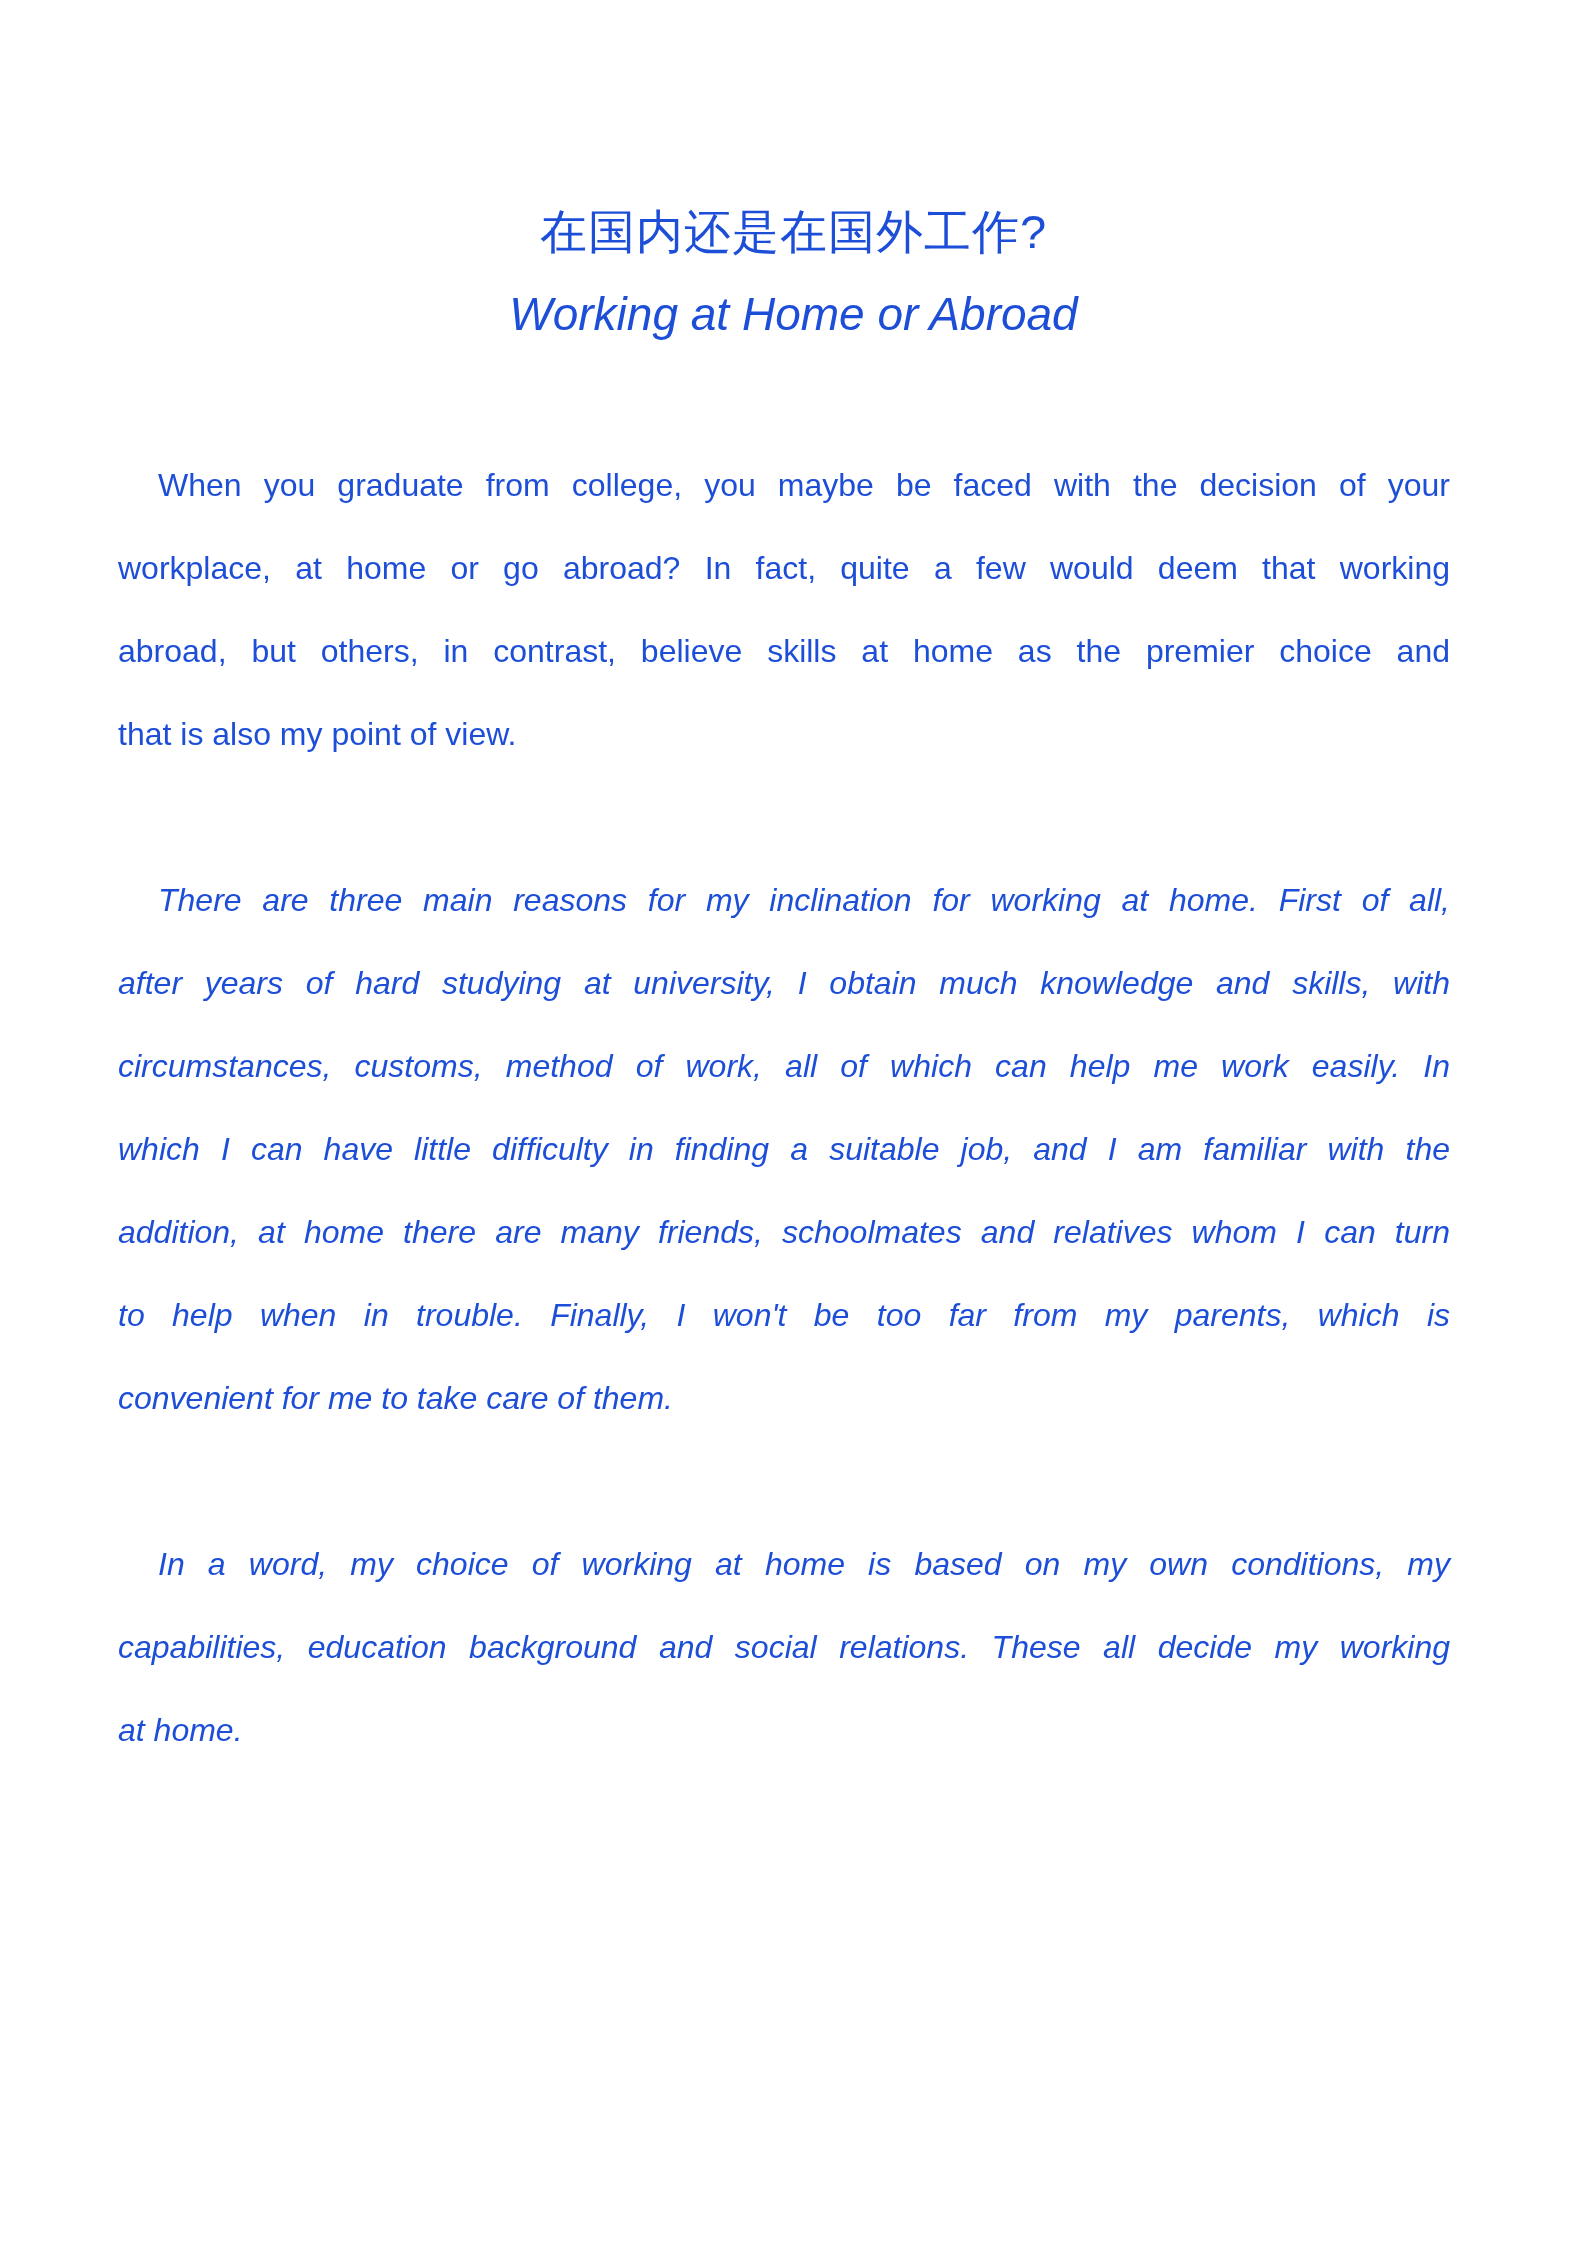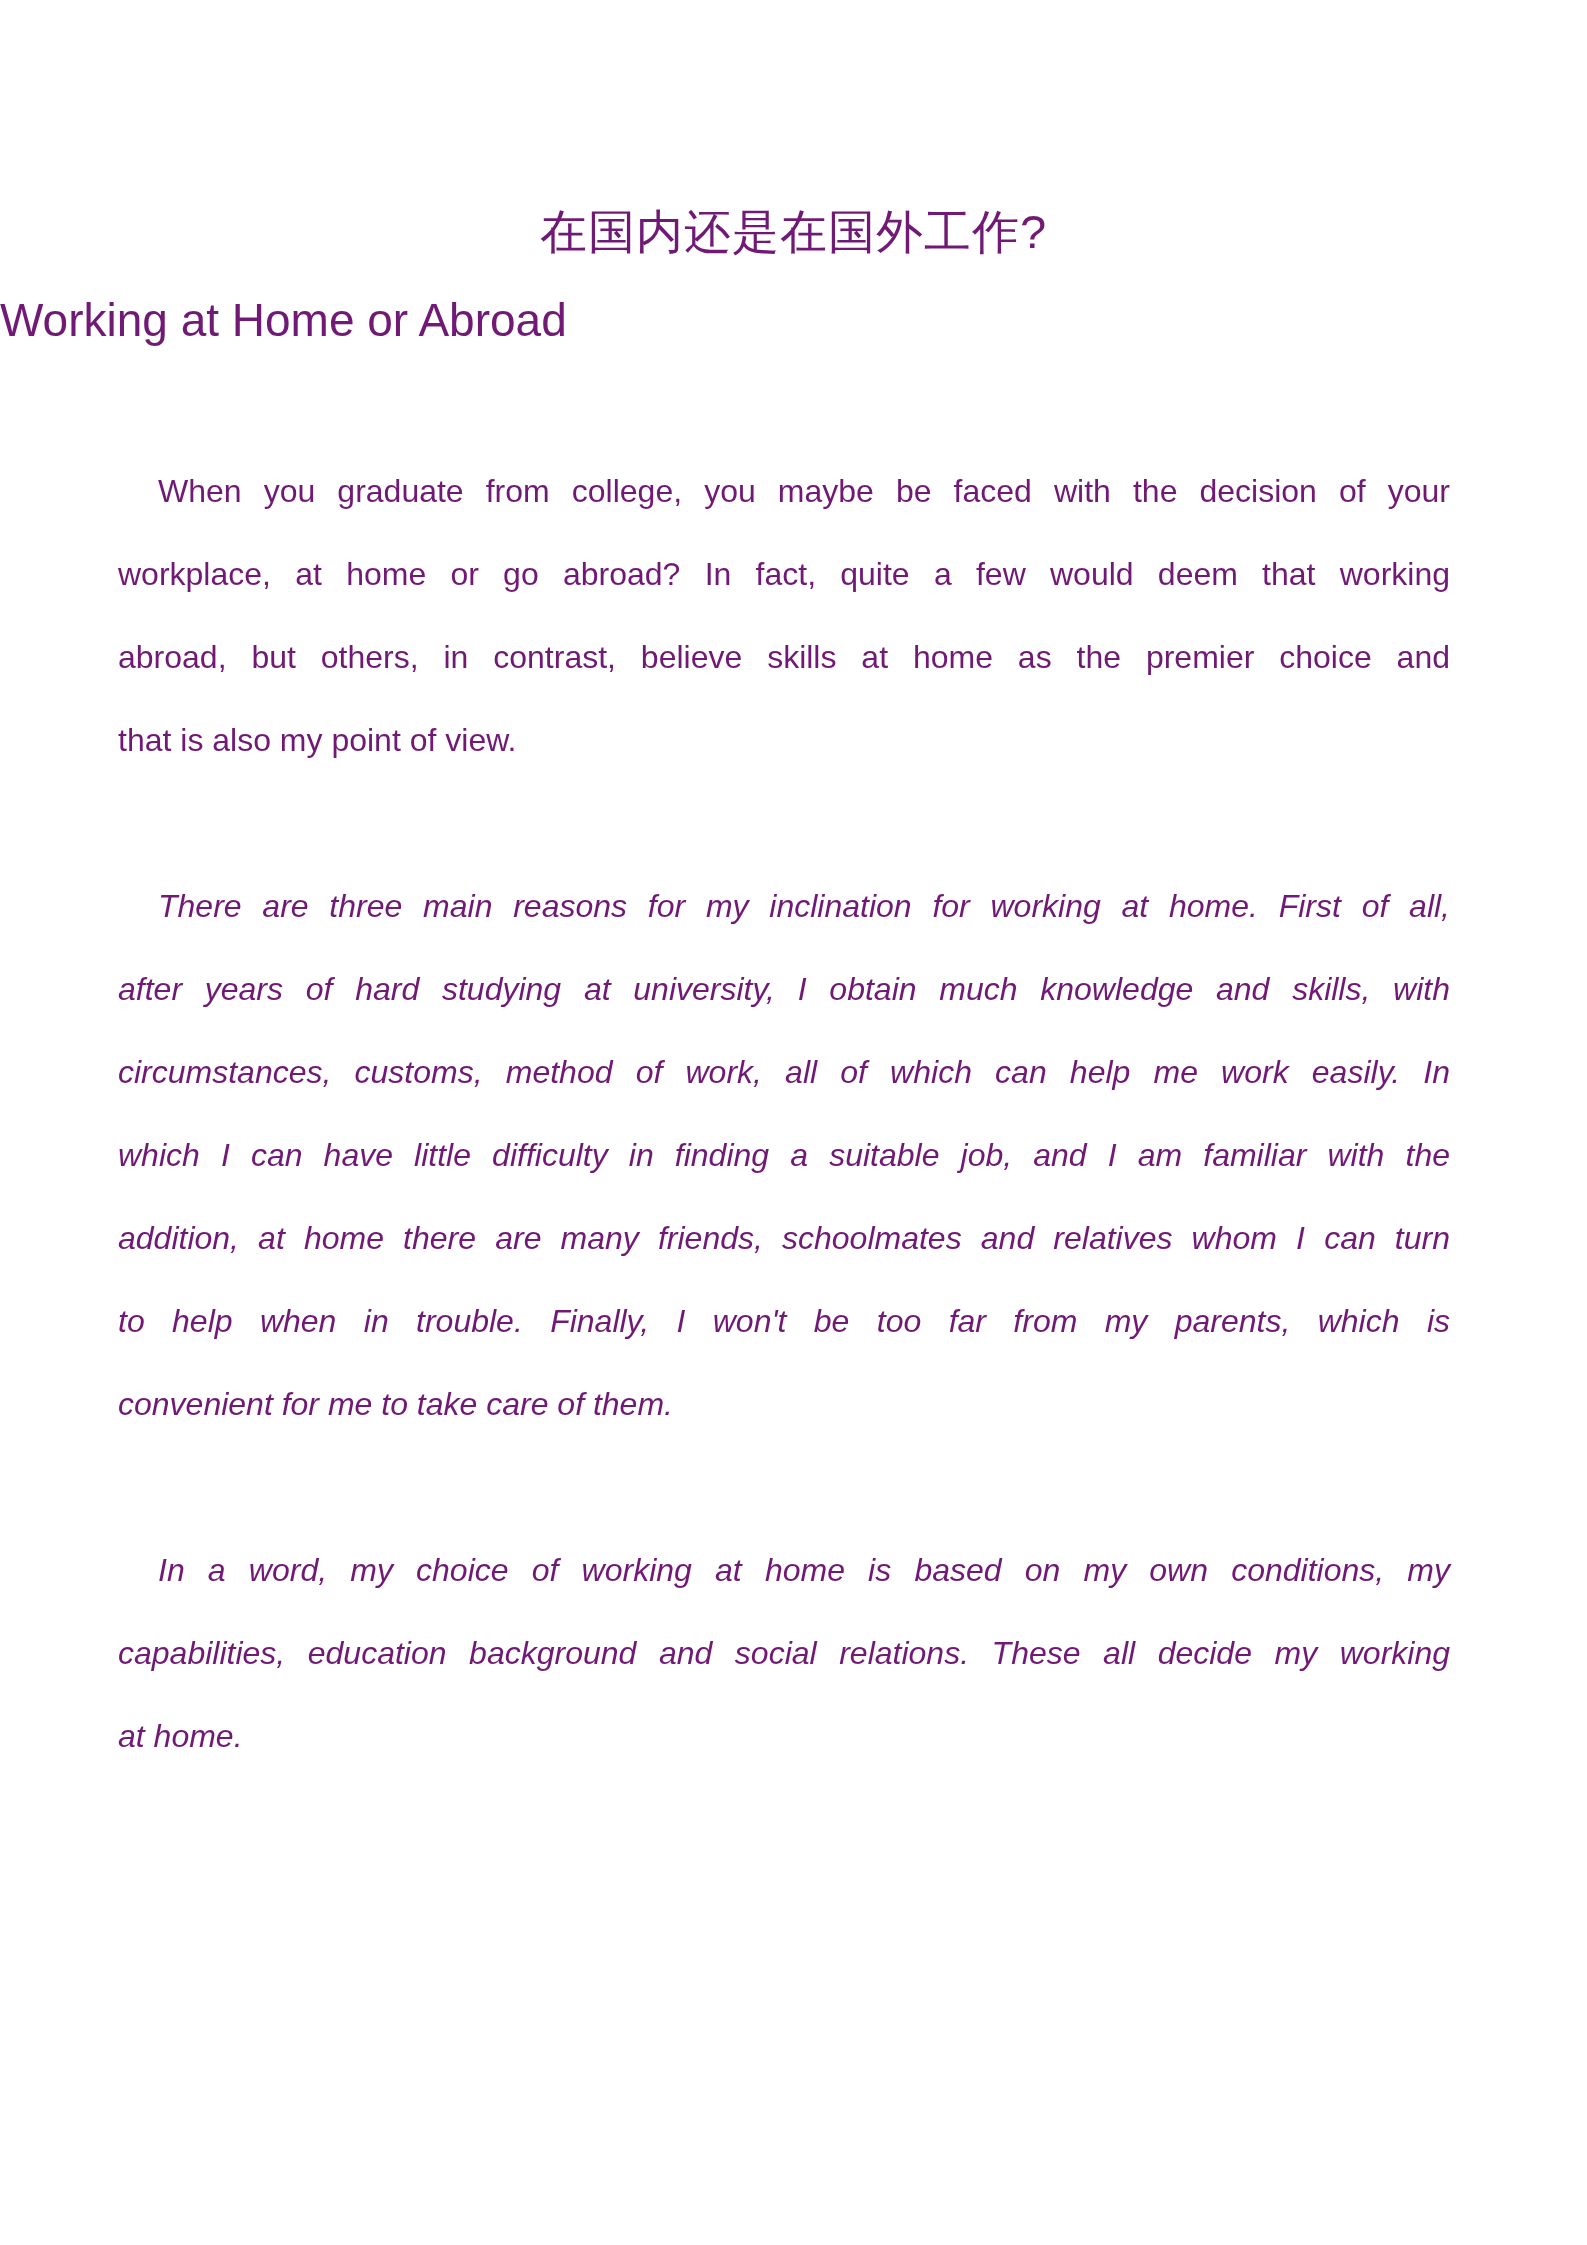--- a/index.html
+++ b/index.html
@@ -24,22 +24,24 @@
     line-height: 64px;
     font-weight: 400;
     text-align: center;
     letter-spacing: 1px;
     white-space: nowrap;
   }
   .title-en {
     font-size: 46px;
     line-height: 64px;
     font-weight: 400;
-    margin-top: 24px;
+    text-align: center;
+    margin-top: 18px;
     white-space: nowrap;
+    font-style: italic;
   }
   .essay {
     margin: 98px 137px 0 118px;
     font-size: 32px;
     line-height: 83px;
   }
   .paragraph + .paragraph {
     margin-top: 83px;
     font-style: italic;
   }
@@ -52,21 +54,21 @@
     text-indent: 40px;
   }
   .line.last {
     text-align: right;
     text-align-last: left;
   }
 </style>
 </head>
 <body>
 
-<div class="page" style="background: rgb(255, 255, 255); color: #701a75;">
+<div class="page" style="background: rgb(255, 255, 255); color: #1d4ed8;">
   <div class="title-zh">在国内还是在国外工作?</div>
   <div class="title-en">Working at Home or Abroad</div>
   <div class="essay">
       <div class="paragraph">
         <div class="line first">When you graduate from college, you maybe be faced with the decision of your</div>
         <div class="line">workplace, at home or go abroad? In fact, quite a few would deem that working</div>
         <div class="line">abroad, but others, in contrast, believe skills at home as the premier choice and</div>
         <div class="line last">that is also my point of view.</div>
       </div>
       <div class="paragraph">

